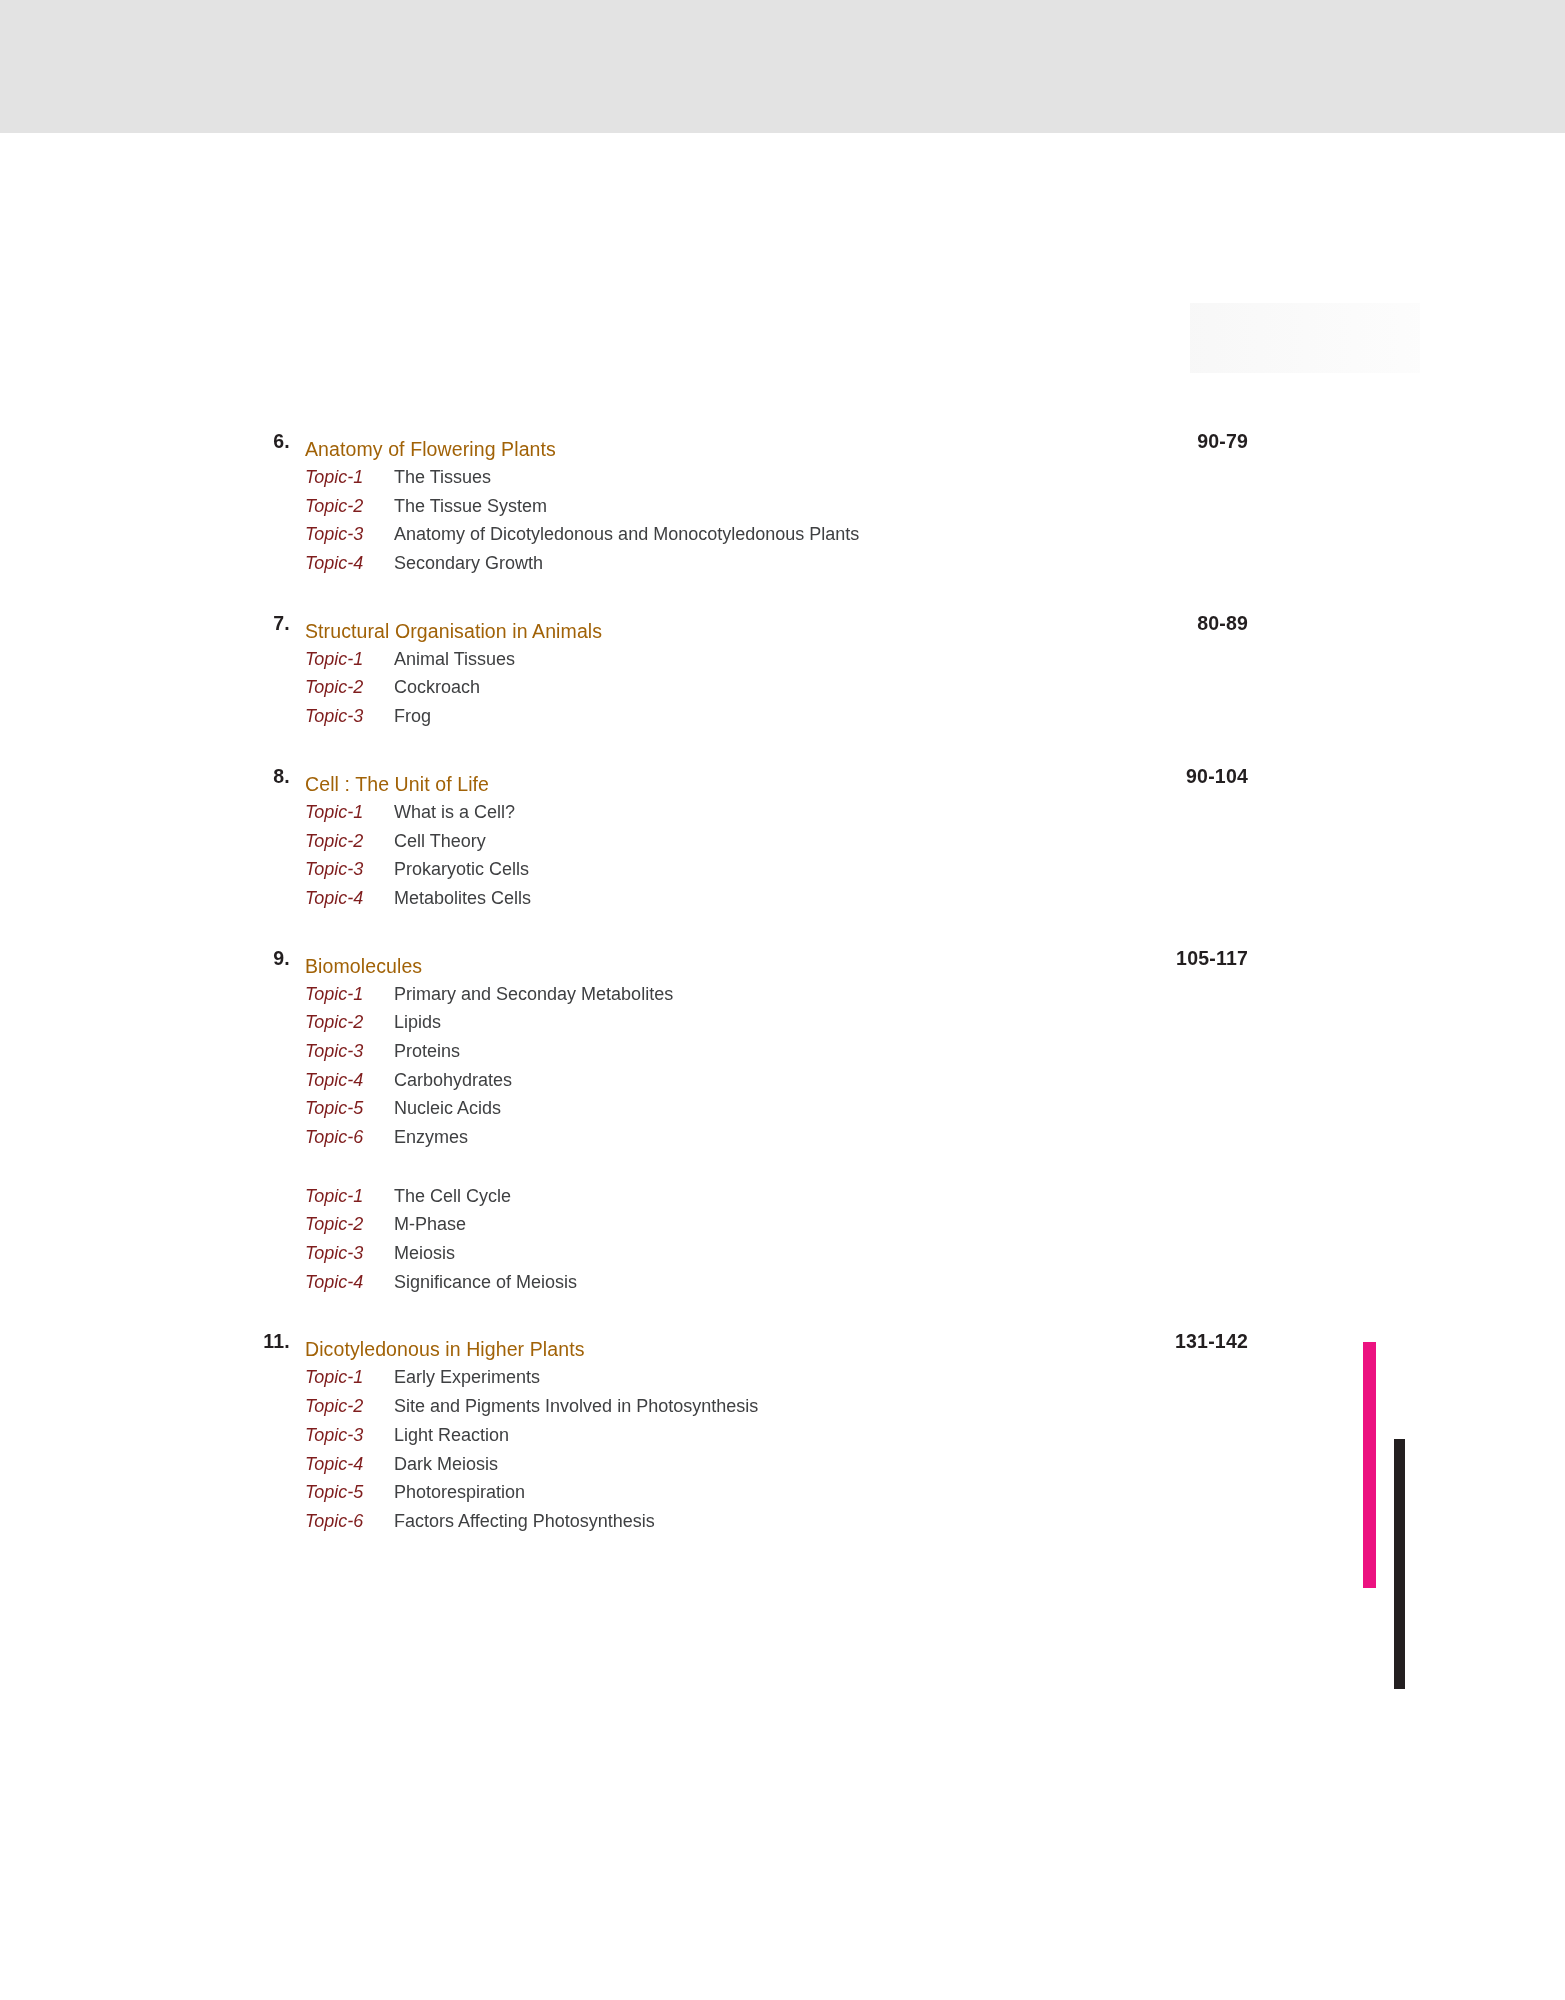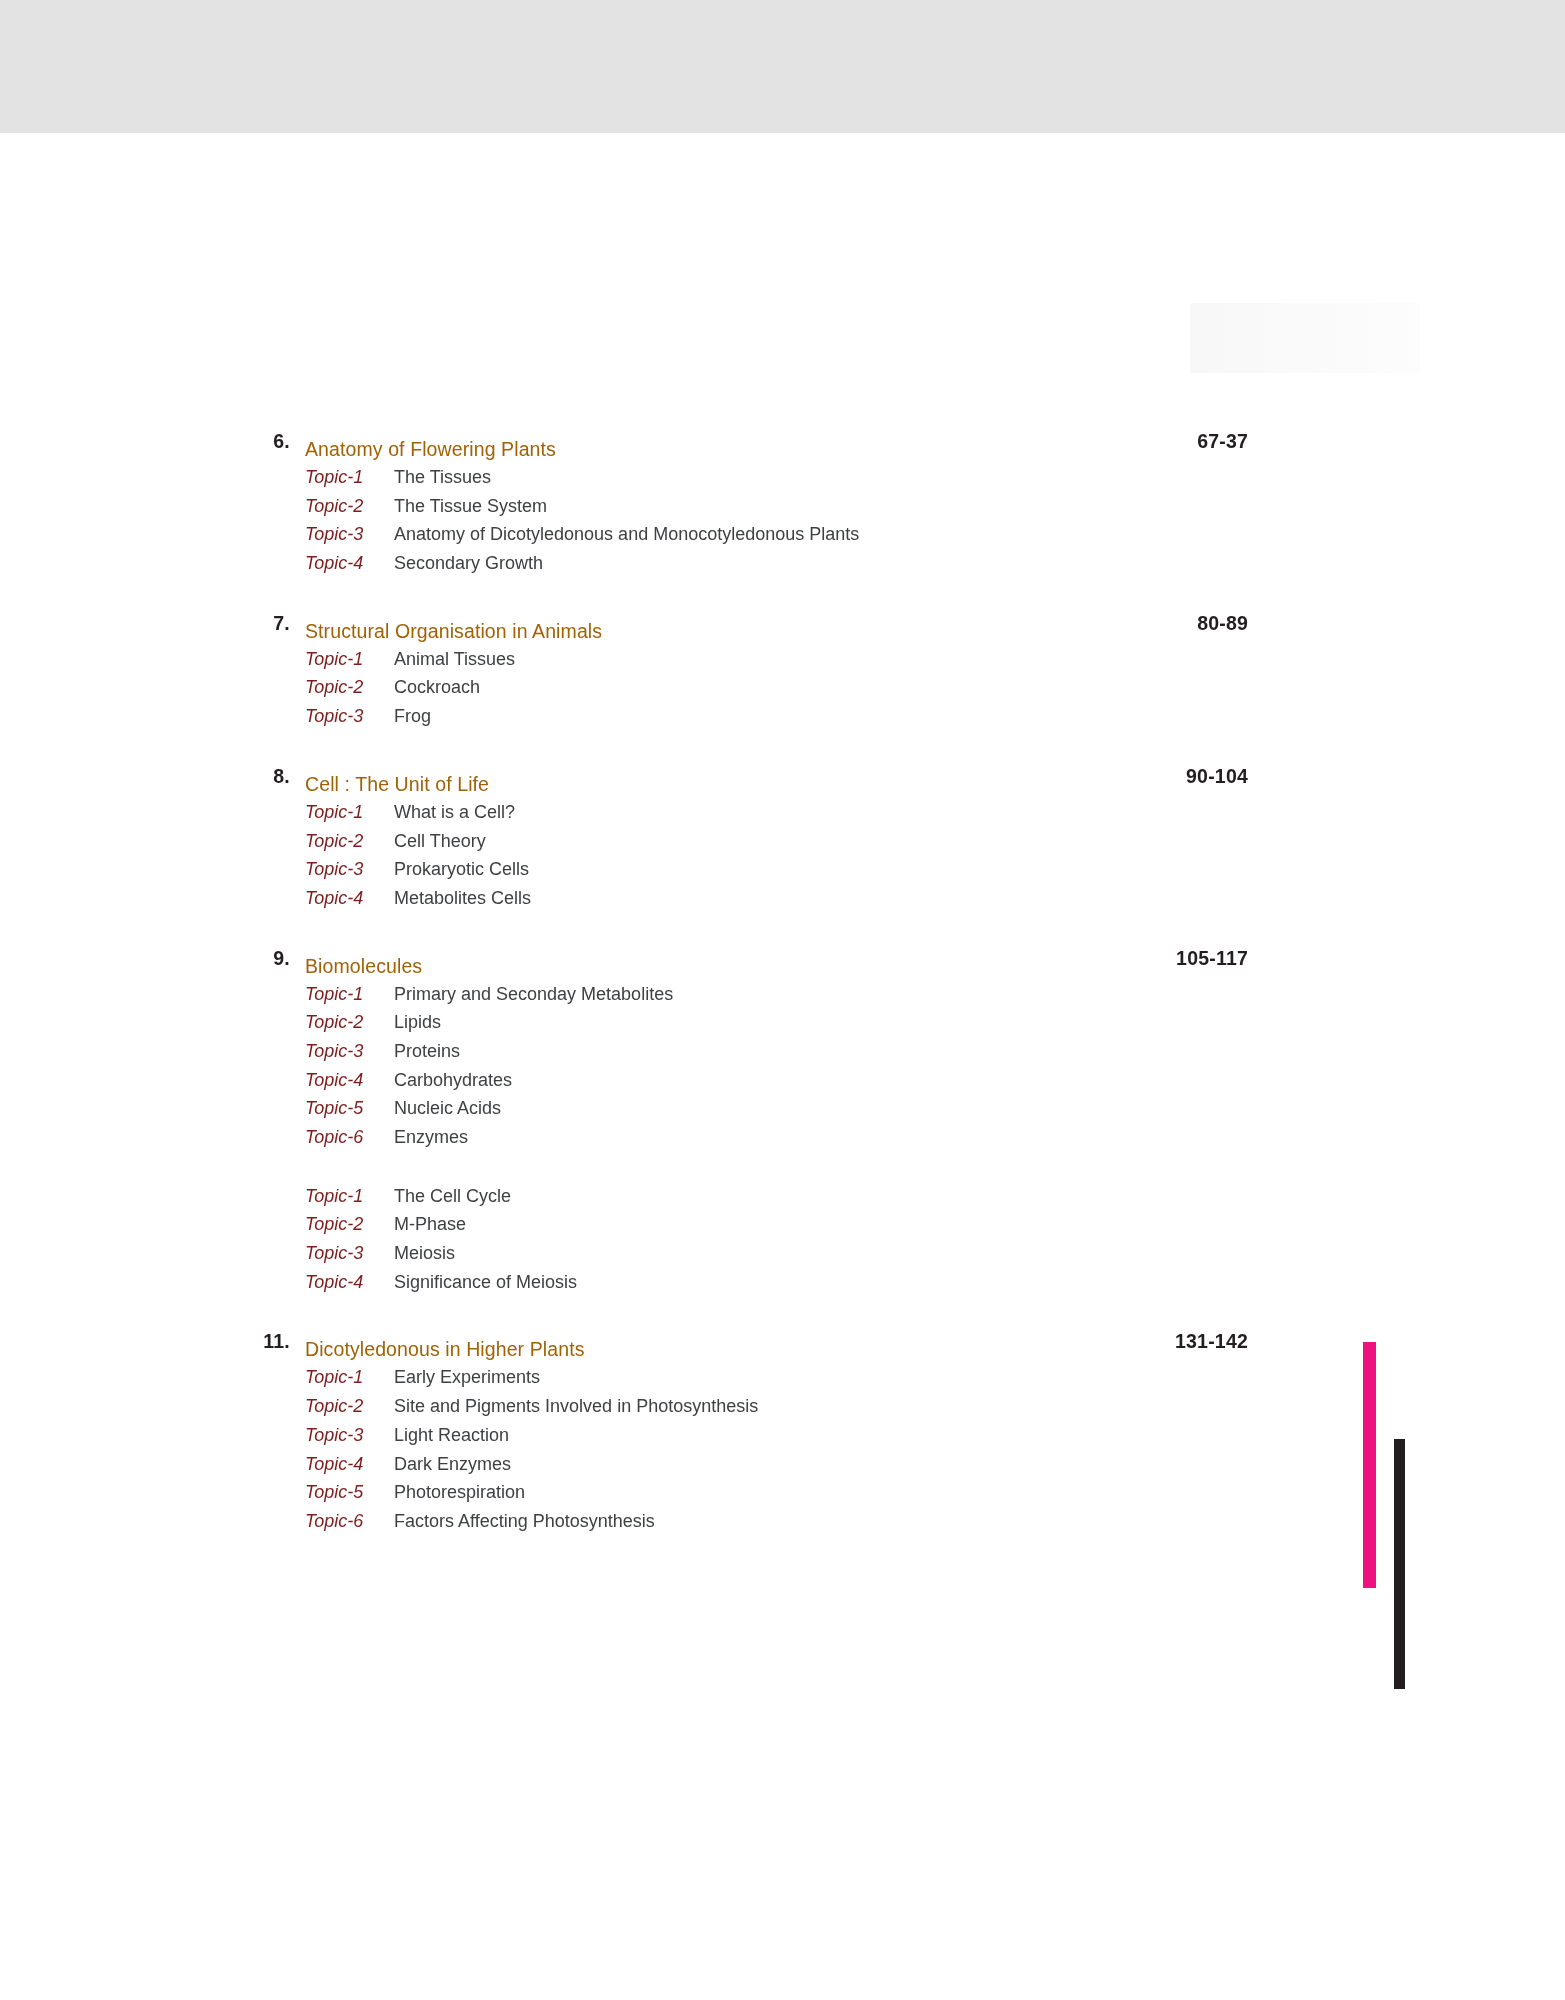--- a/index.html
+++ b/index.html
@@ -125,21 +125,21 @@
 
 <div class="top-band"></div>
 
 <div class="page">
   <div class="watermark"></div>
   <div class="toc" id="toc-root">
       <div class="chapter">
         <div class="chapter-head">
           <div class="chapter-num">6.</div>
           <div class="chapter-title">Anatomy of Flowering Plants</div>
-          <div class="chapter-pages">67-37</div>
+          <div class="chapter-pages">90-79</div>
         </div>
         <div class="topic-row">
           <span class="topic-label">Topic-1</span>
           <span class="topic-name">The Tissues</span>
         </div>
         <div class="topic-row">
           <span class="topic-label">Topic-2</span>
           <span class="topic-name">The Tissue System</span>
         </div>
         <div class="topic-row">
@@ -255,21 +255,21 @@
         <div class="topic-row">
           <span class="topic-label">Topic-2</span>
           <span class="topic-name">Site and Pigments Involved in Photosynthesis</span>
         </div>
         <div class="topic-row">
           <span class="topic-label">Topic-3</span>
           <span class="topic-name">Light Reaction</span>
         </div>
         <div class="topic-row">
           <span class="topic-label">Topic-4</span>
-          <span class="topic-name">Dark Enzymes</span>
+          <span class="topic-name">Dark Meiosis</span>
         </div>
         <div class="topic-row">
           <span class="topic-label">Topic-5</span>
           <span class="topic-name">Photorespiration</span>
         </div>
         <div class="topic-row">
           <span class="topic-label">Topic-6</span>
           <span class="topic-name">Factors Affecting Photosynthesis</span>
         </div>
       </div>

